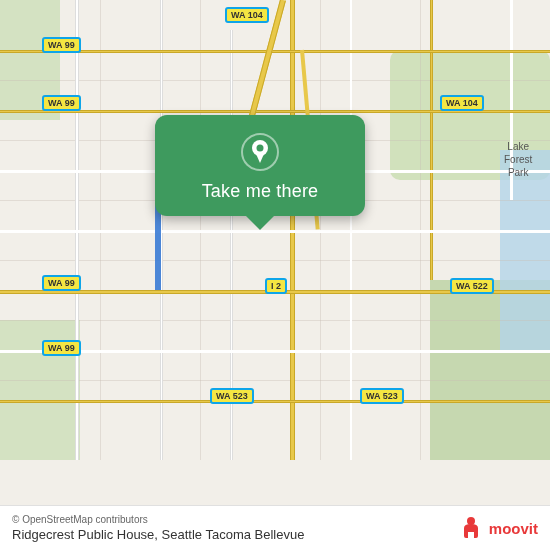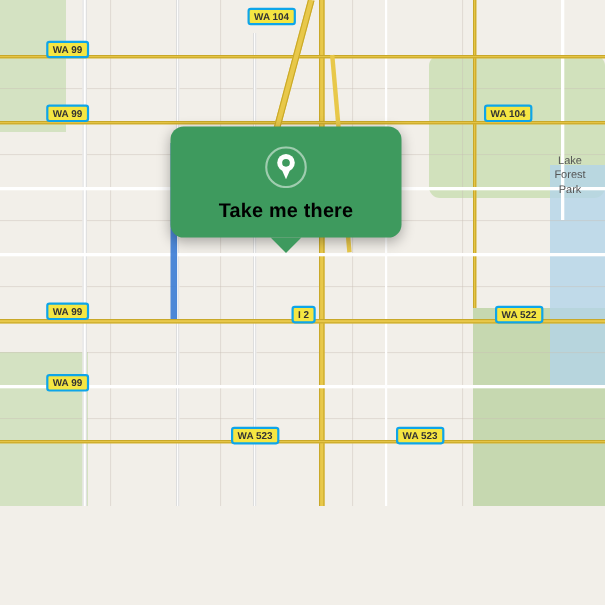--- a/index.html
+++ b/index.html
@@ -170,22 +170,22 @@
       margin-bottom: 10px;
     }
 
     .tooltip-pin svg {
       width: 38px;
       height: 38px;
     }
 
     .tooltip-label {
       font-size: 18px;
-      font-weight: 700;
-      color: #000000;
+      font-weight: 400;
+      color: #ffffff;
       text-align: right;
       letter-spacing: 0.2px;
     }
 
     
     #tooltip-card::after {
       content: '';
       position: absolute;
       bottom: -14px;
       left: 50%;
@@ -324,13 +324,27 @@
 
         <ellipse cx="19" cy="15" rx="8" ry="8" fill="white"></ellipse>
         <path d="M19 23 L13 16 Q11 12 19 10 Q27 12 25 16 Z" fill="white"></path>
         <circle cx="19" cy="15" r="3.5" fill="#3e9a5e"></circle>
         <path d="M15.5 22 Q19 30 19 30 Q19 30 22.5 22" fill="white"></path>
       </svg>
     </div>
     <span class="tooltip-label">Take me there</span>
   </div>
 
+  <div id="bottom-bar">
+    <div class="bottom-left">
+      <span class="copyright-text">© OpenStreetMap contributors</span>
+      <span class="location-text">Ridgecrest Public House, Seattle Tacoma Bellevue</span>
+    </div>
+    <div class="moovit-logo">
+
+      <svg class="moovit-icon" viewBox="0 0 28 28" xmlns="http://www.w3.org/2000/svg">
+        <circle cx="14" cy="7" r="4" fill="#e8393a"></circle>
+        <path d="M7 14 Q7 10 14 10 Q21 10 21 14 L21 22 Q21 24 19 24 L17 24 L17 18 L11 18 L11 24 L9 24 Q7 24 7 22 Z" fill="#e8393a"></path>
+      </svg>
+      <span class="moovit-text">moovit</span>
+    </div>
+  </div>
 </div>
 
 </body></html>

